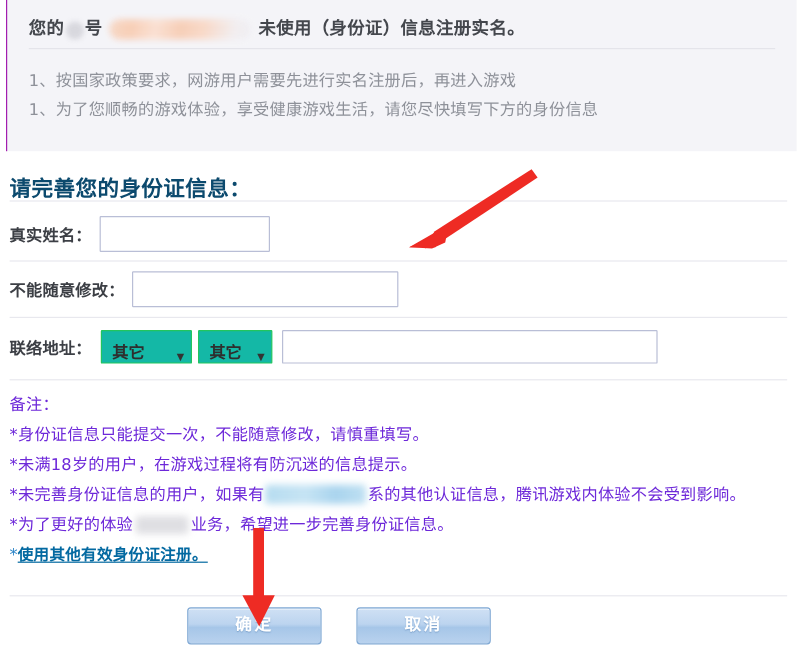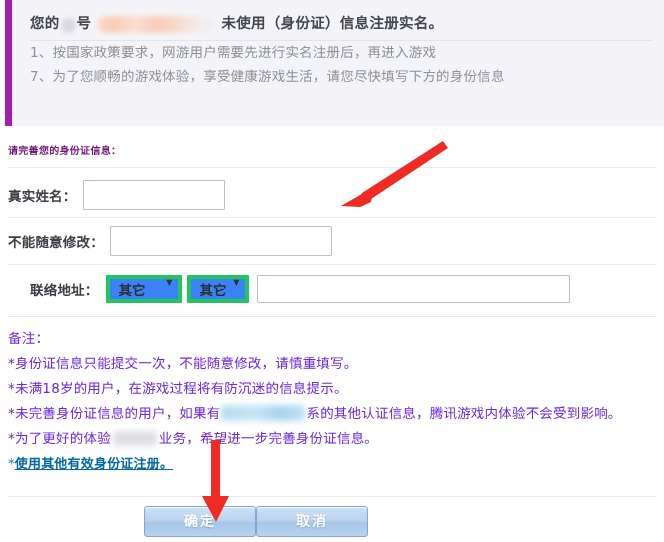--- a/index.html
+++ b/index.html
@@ -26,21 +26,21 @@
   }
 
   
   .notice-panel {
     position: absolute;
     left: 5px;
     top: 0;
     width: 659px;
     height: 126px;
     background: #f4f4f8;
-    border-left: 7px solid #a21caf;
+    border-left: 1px solid #a21caf;
     box-sizing: border-box;
   }
   .notice-title {
     position: absolute;
     left: 18px;
     top: 11px;
     font-size: 14.5px;
     font-weight: bold;
     color: #44474d;
     white-space: nowrap;
@@ -75,39 +75,39 @@
     position: absolute;
     left: 18px;
     top: 40px;
     width: 622px;
     height: 1px;
     background: #e4e4ea;
   }
   .notice-list {
     position: absolute;
     left: 18px;
-    top: 40px;
+    top: 56px;
     width: 630px;
   }
   .notice-line {
     font-size: 13.5px;
     color: #8e9199;
     line-height: 24px;
     white-space: nowrap;
     letter-spacing: 0.2px;
   }
 
   
   .form-head {
     position: absolute;
     left: 8px;
     top: 142px;
-    font-size: 10px;
-    font-weight: bold;
-    color: #701a75;
+    font-size: 18px;
+    font-weight: bold;
+    color: #0c4a6e;
     letter-spacing: 0.3px;
   }
 
   .divider {
     position: absolute;
     left: 8px;
     width: 648px;
     height: 1px;
     background: #e8e8ee;
   }
@@ -119,21 +119,21 @@
 
   .field-row {
     position: absolute;
     left: 8px;
     display: flex;
     align-items: center;
     height: 30px;
   }
   .field-row.name { top: 180px; }
   .field-row.idcard { top: 226px; }
-  .field-row.addr { top: 274px; margin-left: 22px; }
+  .field-row.addr { top: 274px; }
 
   .field-label {
     font-size: 13.5px;
     font-weight: bold;
     color: #3c3f45;
     white-space: nowrap;
     letter-spacing: 0.2px;
   }
 
   .text-input {
@@ -148,24 +148,24 @@
     outline: none;
     border-radius: 1px;
   }
   .input-name   { width: 142px; margin-left: 6px; }
   .input-idcard { width: 222px; margin-left: 6px; }
   .input-addr   { width: 313px; margin-left: 8px; height: 28px; }
 
   .select-box {
     box-sizing: border-box;
     height: 28px;
-    border: 4px solid #22c55e;
-    background: #3b82f6;
+    border: 1px solid #22c55e;
+    background: #14b8a6;
     display: inline-flex;
-    align-items: flex-start;
+    align-items: flex-end;
     justify-content: space-between;
     padding: 0 5px 0 9px;
     font-size: 13.5px;
     color: #2e2e2e;
     font-weight: bold;
     border-radius: 1px;
     cursor: default;
   }
   .select-province { width: 76px; margin-left: 7px; }
   .select-city     { width: 62px; margin-left: 5px; }
@@ -222,21 +222,21 @@
     line-height: 25px;
     letter-spacing: 0.2px;
     cursor: pointer;
   }
   .note-link-row { line-height: 25px; white-space: nowrap; }
   .note-star { font-size: 13.5px; color: #2f86c8; }
 
   
   .button-bar {
     position: absolute;
-    left: 0;
+    left: 12px;
     top: 506px;
     width: 600px;
     display: flex;
     justify-content: flex-start;
     padding-left: 144px;
     box-sizing: border-box;
   }
   .btn {
     width: 112px;
     height: 31px;
@@ -247,21 +247,21 @@
     font-size: 14px;
     font-weight: bold;
     font-family: "DejaVu Sans", "Liberation Sans", sans-serif;
     letter-spacing: 2px;
     cursor: pointer;
     text-shadow: 0 1px 1px rgba(110,150,195,0.75);
     box-shadow: inset 0 1px 0 rgba(255,255,255,0.85);
     padding: 0;
     line-height: 29px;
   }
-  .btn-cancel { }
+  .btn-cancel { margin-left: 29px; }
 
   
   .arrow-svg {
     position: absolute;
     pointer-events: none;
   }
   #arrow-diagonal { left: 330px; top: 135px; }
   #arrow-vertical { left: 196px; top: 440px; }
 </style>
 </head>
@@ -272,21 +272,21 @@
   <div class="notice-panel">
 
     <div class="notice-title">
       <span>您的</span><span class="blur-dot"></span><span>号</span><span class="blur-pill"></span><span>未使用（身份证）信息注册实名。</span>
     </div>
 
     <div class="notice-rule"></div>
 
     <div class="notice-list">
       <div class="notice-line">1、按国家政策要求，网游用户需要先进行实名注册后，再进入游戏</div>
-      <div class="notice-line">7、为了您顺畅的游戏体验，享受健康游戏生活，请您尽快填写下方的身份信息</div>
+      <div class="notice-line">1、为了您顺畅的游戏体验，享受健康游戏生活，请您尽快填写下方的身份信息</div>
     </div>
   </div>
 
   <div class="form-head">请完善您的身份证信息：</div>
 
   <div class="divider d1"></div>
 
   <div class="field-row name">
     <span class="field-label">真实姓名：</span>
     <input class="text-input input-name" type="text" value="" style="">

